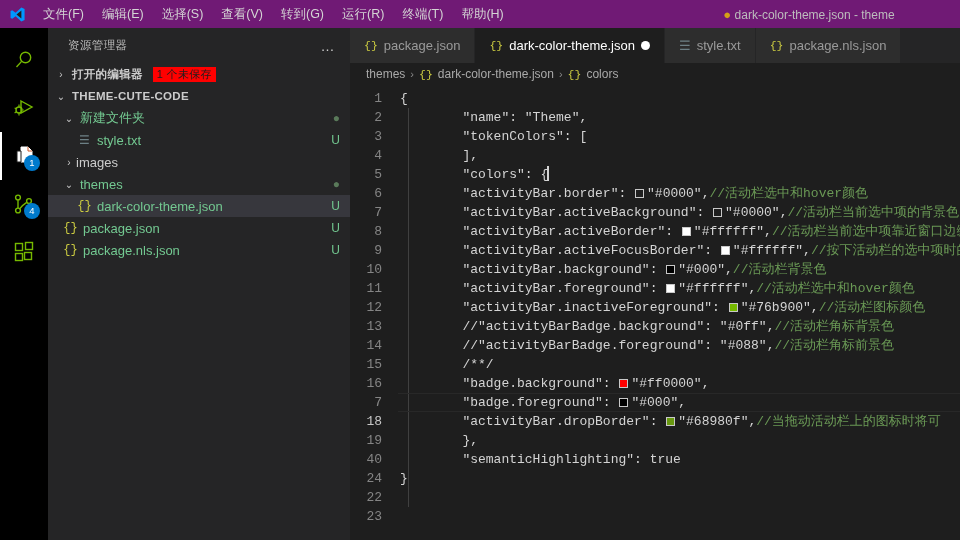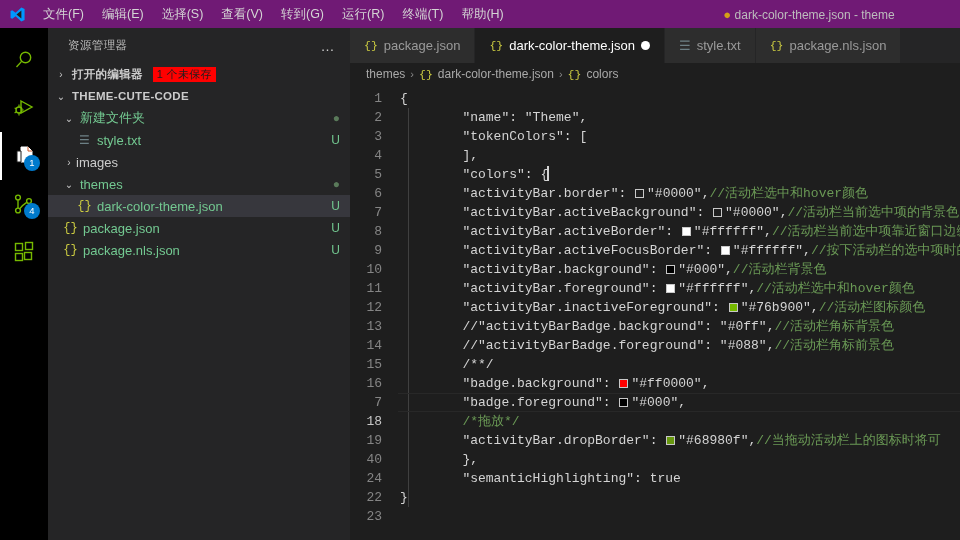--- a/index.html
+++ b/index.html
@@ -373,21 +373,20 @@
         <div class="cl"><span>        "activityBar.foreground": </span><span class="sw" style="background:#ffffff"></span><span>"#ffffff",</span><span class="cmt">//活动栏选中和hover颜色</span></div>
         <div class="cl"><span>        "activityBar.inactiveForeground": </span><span class="sw" style="background:#76b900"></span><span>"#76b900",</span><span class="cmt">//活动栏图标颜色</span></div>
 
         <div class="cl"><span>        //"activityBarBadge.background": "#0ff",</span><span class="cmt">//活动栏角标背景色</span></div>
         <div class="cl"><span>        //"activityBarBadge.foreground": "#088",</span><span class="cmt">//活动栏角标前景色</span></div>
         <div class="cl"><span>        /**/</span></div>
 
         <div class="cl"><span>        "badge.background": </span><span class="sw" style="background:#ff0000"></span><span>"#ff0000",</span></div>
         <div class="cl current"><span>        "badge.foreground": </span><span class="sw" style="background:#000000"></span><span>"#000",</span></div>
 
-        <div class="cl"><span class="cmt">        /*拖放*/</span></div>
         <div class="cl"><span>        "activityBar.dropBorder": </span><span class="sw" style="background:#68980f"></span><span>"#68980f",</span><span class="cmt">//当拖动活动栏上的图标时将可</span></div>
         <div class="cl"><span>        },</span></div>
         <div class="cl"><span>        "semanticHighlighting": true</span></div>
         <div class="cl"><span>}</span></div>
       </div>
     </div>
 
   </div>
 </div>
 

